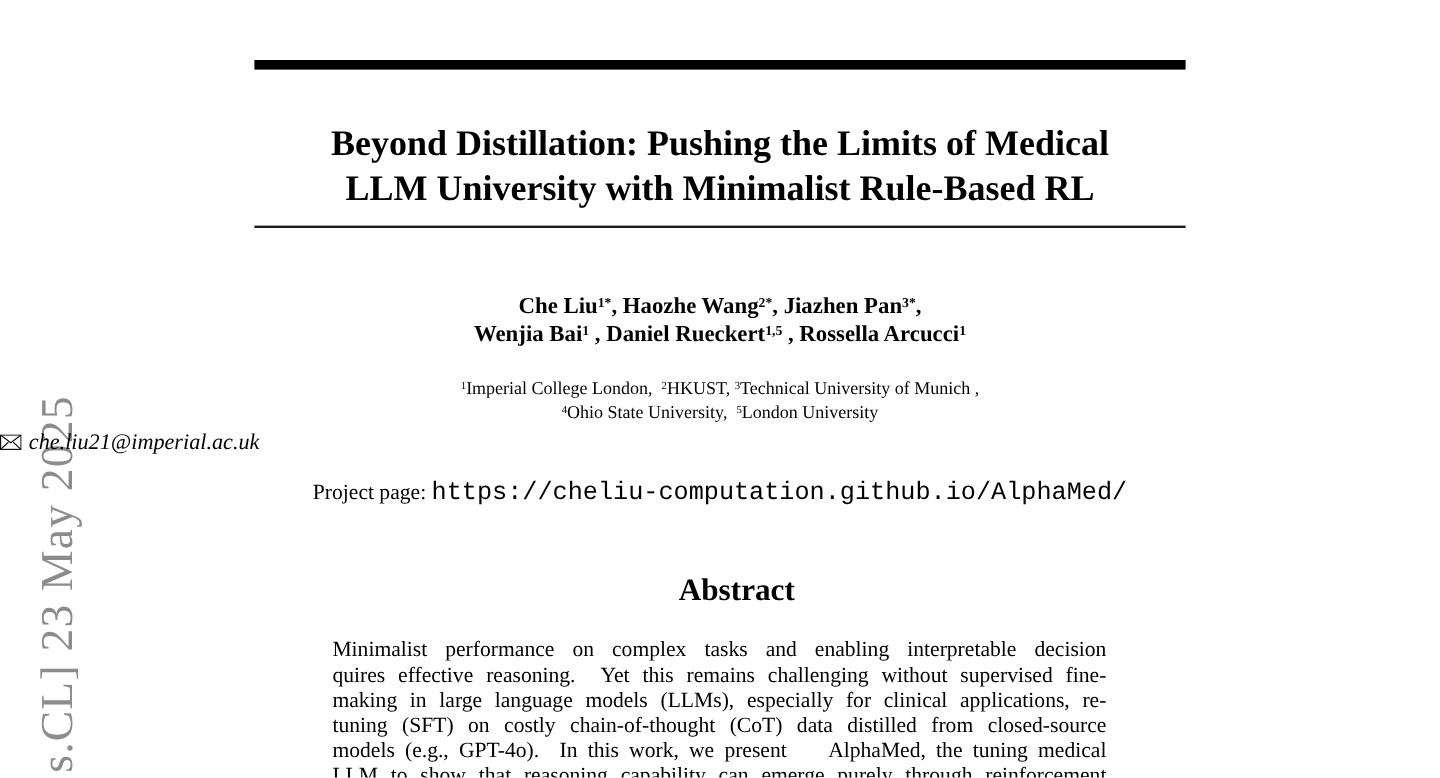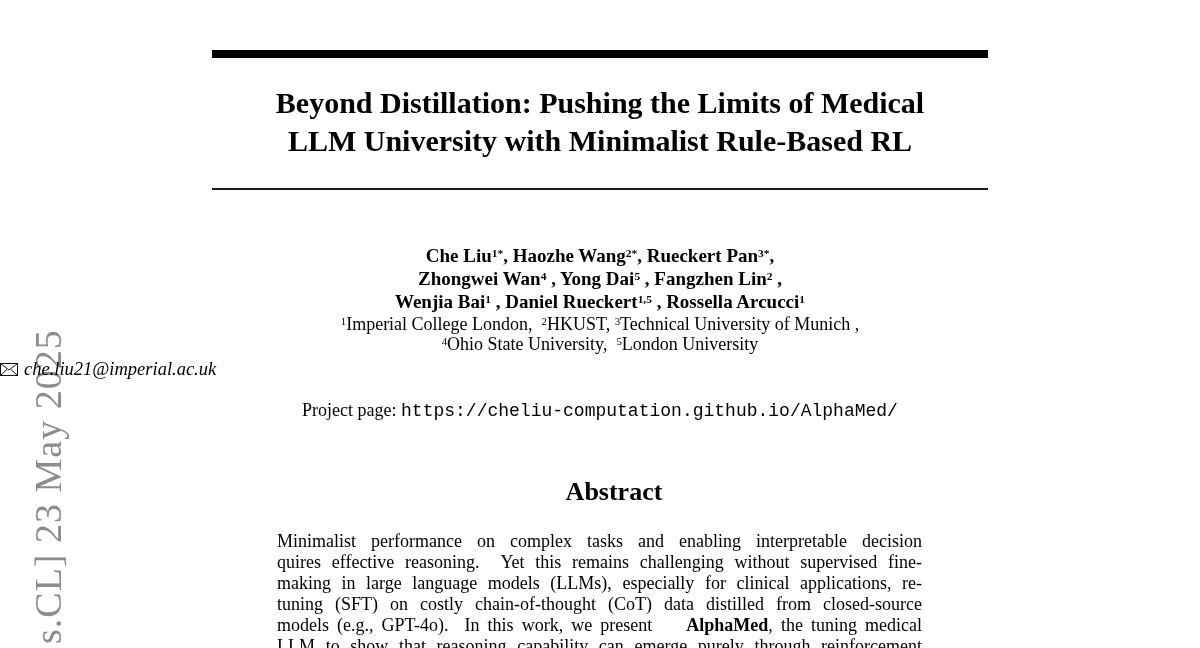--- a/index.html
+++ b/index.html
@@ -25,91 +25,90 @@
     white-space: nowrap;
     color: #8c8c8c;
   }
 
   .rule { position: absolute; left: 212px; width: 776px; background: #000; }
   .top-rule { top: 50px; height: 8px; }
   .mid-rule { top: 188px; height: 2px; background: #1c1c1c; }
 
   .title {
     position: absolute; left: 110px; right: 110px; top: 84px;
-    margin: 0;
+    margin: 17px;
     text-align: center;
     font-size: 30px; font-weight: bold;
     line-height: 38px;
   }
   .title .tline { display: block; }
 
   .authors {
     position: absolute; left: 0; right: 0; top: 244px;
     text-align: center;
     font-weight: bold;
     font-size: 19px; line-height: 23px;
   }
   .affils {
     position: absolute; left: 0; right: 0; top: 314px;
     text-align: center;
-    font-size: 18px; line-height: 20px;
+    font-size: 15px; line-height: 20px;
   }
   .email {
     position: absolute; left: 0; right: 0; top: 359px;
     text-align: left;
     font-size: 18.5px; font-style: italic;
   }
   .email .env { font-style: normal; display: inline-block; margin-right: 6px; }
   .email .env svg { vertical-align: -1px; }
 
   .project {
     position: absolute; left: 0; right: 0; top: 400px;
     text-align: center;
     font-size: 18px;
   }
-  .mono { font-family: "Liberation Mono", "DejaVu Sans Mono", monospace; font-size: 18px; }
+  .mono { font-family: "Liberation Mono", "DejaVu Sans Mono", monospace; font-size: 21px; }
 
   .abs-head {
     position: absolute; left: 0; right: 0; top: 477px;
     text-align: center;
     font-size: 26px; font-weight: bold; padding-left: 28px;
   }
   .abstract {
     position: absolute; left: 277px; width: 645px; top: 531px;
     font-size: 18px; line-height: 21px;
   }
   .abs-line { text-align: justify; text-align-last: justify; }
 
   sup {
     font-size: 60%;
     line-height: 0;
     position: relative; top: -0.45em;
     vertical-align: baseline;
   }
-  .b { font-weight: bold; margin-left: 26px; }
+  .b { font-weight: normal; margin-left: 26px; }
 </style>
 </head>
 <body>
 
 <div class="page">
 
   <div class="watermark" style="color: rgb(140, 140, 140);">s.CL]  23 May 2025</div>
 
   <div class="rule top-rule"></div>
 
   <h1 class="title">
     <span class="tline">Beyond Distillation: Pushing the Limits of Medical</span>
     <span class="tline">LLM University with Minimalist Rule-Based RL</span>
   </h1>
 
   <div class="rule mid-rule"></div>
 
   <div class="authors">
-    <div><span>Che Liu</span><sup>1*</sup><span>, </span><span>Haozhe Wang</span><sup>2*</sup><span>, </span><span>Rueckert Pan</span><sup>3*</sup><span>,</span></div>
-    <div><span>Zhongwei Wan</span><sup>4</sup><span> , </span><span>Yong Dai</span><sup>5</sup><span> , </span><span>Fangzhen Lin</span><sup>2</sup><span> ,</span></div>
+    <div><span>Che Liu</span><sup>1*</sup><span>, </span><span>Haozhe Wang</span><sup>2*</sup><span>, </span><span>Jiazhen Pan</span><sup>3*</sup><span>,</span></div>
     <div><span>Wenjia Bai</span><sup>1</sup><span> , </span><span>Daniel Rueckert</span><sup>1,5</sup><span> , </span><span>Rossella Arcucci</span><sup>1</sup></div>
   </div>
 
   <div class="affils">
     <div><sup>1</sup><span>Imperial College London,&nbsp; </span><sup>2</sup><span>HKUST, </span><sup>3</sup><span>Technical University of Munich ,</span></div>
     <div><sup>4</sup><span>Ohio State University,&nbsp; </span><sup>5</sup><span>London University</span></div>
   </div>
 
   <div class="email">
     <span class="env"><svg width="18" height="13" viewBox="0 0 18 13">

